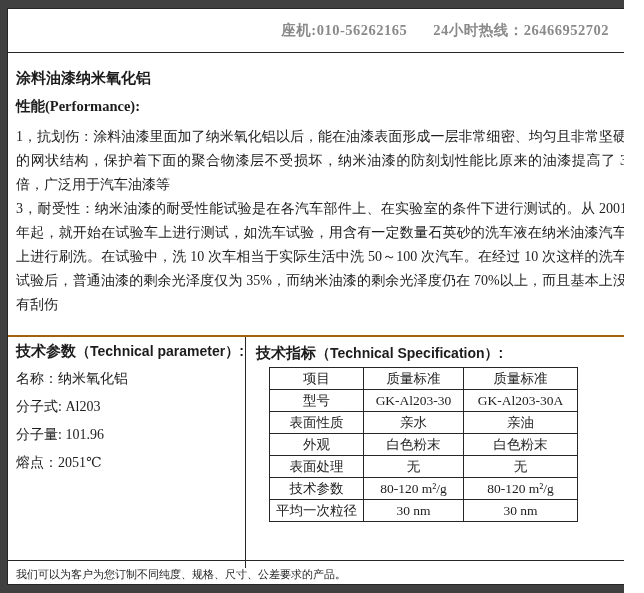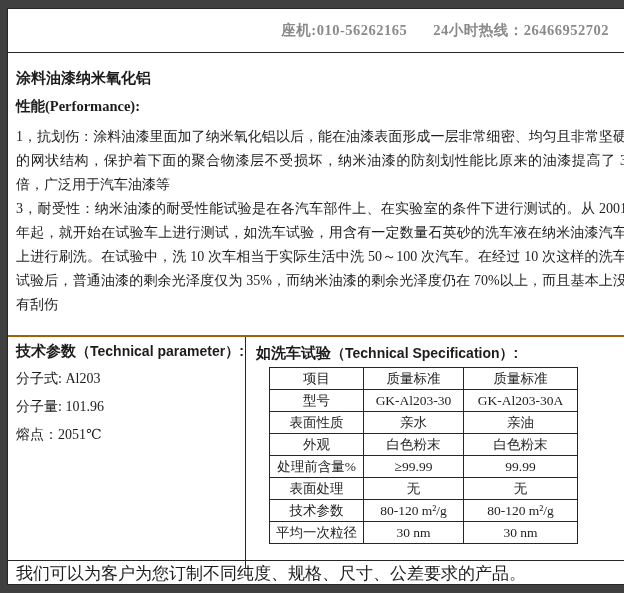--- a/index.html
+++ b/index.html
@@ -109,21 +109,21 @@
   }
   table.spec td:nth-child(1) { width: 94px; }
   table.spec td:nth-child(2) { width: 100px; }
   table.spec td:nth-child(3) { width: 114px; }
   
   .footer-strip {
     position: absolute;
     top: 551px; left: 0; right: 0; bottom: 0;
     border-top: 1px solid #262626;
     padding: 3px 8px 0 8px;
-    font-size: 17px;
+    font-size: 11px;
     line-height: 20px;
     white-space: nowrap;
     overflow: hidden;
   }
 </style>
 </head>
 <body>
 
 <div class="page">
   <div class="outer">
@@ -139,28 +139,29 @@
       <p>1，抗划伤：涂料油漆里面加了纳米氧化铝以后，能在油漆表面形成一层非常细密、均匀且非常坚硬的网状结构，保护着下面的聚合物漆层不受损坏，纳米油漆的防刻划性能比原来的油漆提高了 3 倍，广泛用于汽车油漆等</p>
       <p>3，耐受性：纳米油漆的耐受性能试验是在各汽车部件上、在实验室的条件下进行测试的。从 2001 年起，就开始在试验车上进行测试，如洗车试验，用含有一定数量石英砂的洗车液在纳米油漆汽车上进行刷洗。在试验中，洗 10 次车相当于实际生活中洗 50～100 次汽车。在经过 10 次这样的洗车试验后，普通油漆的剩余光泽度仅为 35%，而纳米油漆的剩余光泽度仍在 70%以上，而且基本上没有刮伤</p>
 
     </div>
 
     <div class="tech">
       <div class="tech-left">
         <div class="tech-heading">
           <span class="zh">技术参数</span><span class="en">（Technical parameter）:</span>
         </div>
+        <div class="param-line">名称：纳米氧化铝</div>
         <div class="param-line">分子式: Al203</div>
         <div class="param-line">分子量: 101.96</div>
         <div class="param-line">熔点：2051℃</div>
       </div>
 
       <div class="tech-right">
         <div class="tech-heading">
-          <span class="zh">如洗车试验</span><span class="en">（Technical Specification）:</span>
+          <span class="zh">技术指标</span><span class="en">（Technical Specification）:</span>
         </div>
         <table class="spec">
           <tbody>
               <tr>
                 <td>项目</td>
                 <td>质量标准</td>
                 <td>质量标准</td>
               </tr>
               <tr>
                 <td>型号</td>
@@ -169,25 +170,20 @@
               </tr>
               <tr>
                 <td>表面性质</td>
                 <td>亲水</td>
                 <td>亲油</td>
               </tr>
               <tr>
                 <td>外观</td>
                 <td>白色粉末</td>
                 <td>白色粉末</td>
-              </tr>
-              <tr>
-                <td>处理前含量%</td>
-                <td>≥99.99</td>
-                <td>99.99</td>
               </tr>
               <tr>
                 <td>表面处理</td>
                 <td>无</td>
                 <td>无</td>
               </tr>
               <tr>
                 <td>技术参数</td>
                 <td>80-120 m²/g</td>
                 <td>80-120 m²/g</td>

